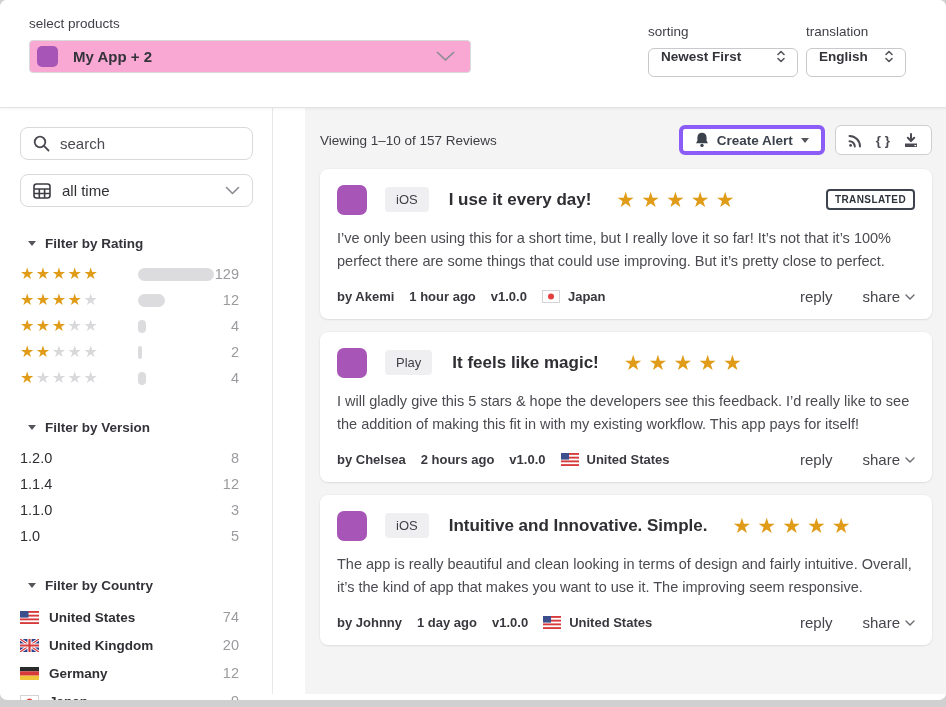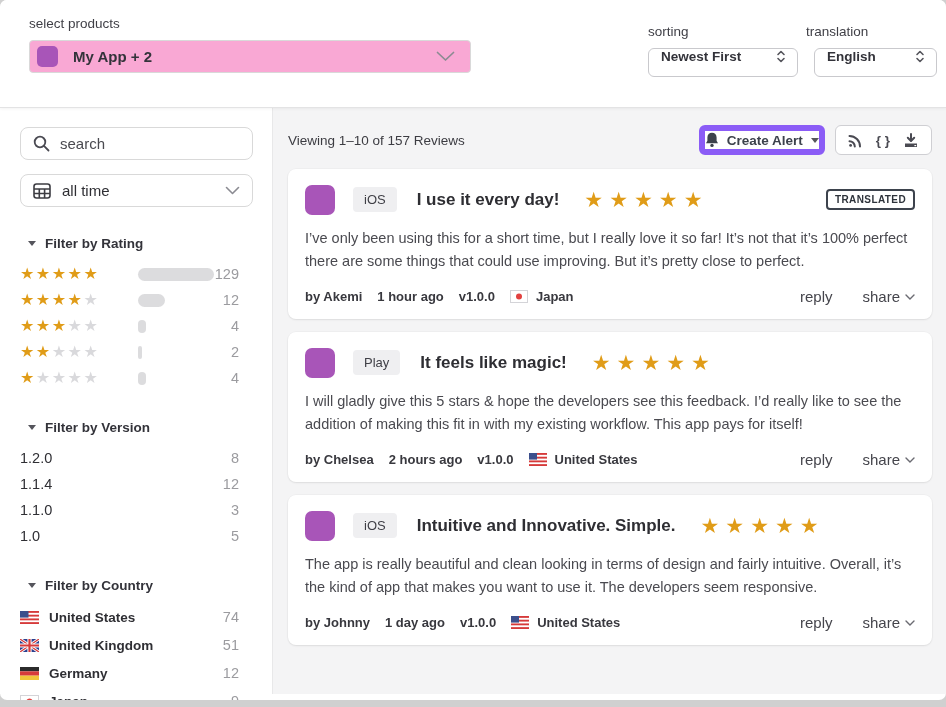--- a/index.html
+++ b/index.html
@@ -30,23 +30,23 @@
   .product-swatch { width: 21px; height: 21px; border-radius: 5px; background: var(--accent); }
   .product-name { margin-left: 15px; font-size: 15px; font-weight: 700; color: #33333a; flex: 1; }
   .sorting-block   { position: absolute; left: 648px; top: 24px; }
   .translation-block { position: absolute; left: 806px; top: 24px; }
   .mini-select {
     margin-top: 9px; height: 29px; border: 1px solid #c9c9cd; border-radius: 6px;
     background: #fff; display: flex; align-items: flex-start; justify-content: space-between;
     padding: 0 9px 0 12px; font-size: 13.5px; font-weight: 700; color: #33333a; cursor: pointer;
   }
   .sorting-block .mini-select { width: 150px; }
-  .translation-block .mini-select { width: 123px; margin-left: 8px; }
+  .translation-block .mini-select { width: 100px; }
   
-  .content { display: flex; height: 586px; }
+  .content { display: flex; height: 586px; gap: 32px; }
   .sidebar {
     width: 273px; background: #fff; border-right: 1px solid #e8e8e9;
     padding: 19px 33px 0 20px; flex-shrink: 0;
   }
   .search-box, .time-box {
     width: 233px; height: 33px; border: 1px solid #d9d9d9; border-radius: 8px;
     display: flex; align-items: center; padding: 0 12px; background: #fff;
   }
   .search-box input {
     border: none; outline: none; font-size: 15px; color: #3c3c42;
@@ -70,22 +70,22 @@
   .version-row { display: flex; align-items: center; height: 26px; font-size: 14.5px; color: #2f2f34; cursor: pointer; }
   .country-row { display: flex; align-items: center; height: 28px; cursor: pointer; }
   .country-name { font-size: 13.5px; font-weight: 700; color: #2f2f34; margin-left: 10px; }
   .flag { border-radius: 2px; flex-shrink: 0; display: inline-block; }
   
   .main { flex: 1; background: #f4f4f5; padding: 17px 14px 0 15px; overflow: hidden; }
   .main-header { display: flex; align-items: center; margin-bottom: 14px; }
   .viewing { font-size: 13.5px; font-weight: 500; color: #3c3c42; }
   .hdr-actions { margin-left: auto; display: flex; gap: 10px; }
   .btn {
-    height: 30px; background: #fff; border: 6px solid #8b5cf6; border-radius: 6px;
-    display: flex; align-items: center; gap: 8px; padding: 0 0;
+    height: 30px; background: #fff; border: 4px solid #8b5cf6; border-radius: 6px;
+    display: flex; align-items: center; gap: 8px; padding: 0 12px;
     font-size: 13.5px; font-weight: 700; color: #3c424c; cursor: pointer;
     font-family: inherit;
   }
   .icon-group { height: 30px; background: #fff; border: 1px solid #cfcfd3; border-radius: 6px;
     display: flex; align-items: center; gap: 13px; padding: 0 12px; }
   .icon-btn { display: flex; align-items: center; color: #4a4a52; cursor: pointer; }
   .braces { font-size: 13.5px; font-weight: 700; color: #4a4a52; }
   .caret { width: 0; height: 0; border-left: 4.5px solid transparent;
     border-right: 4.5px solid transparent; border-top: 5px solid #55555c; }
   
@@ -279,21 +279,21 @@
         <span class="flag">
           <svg width="19" height="13" viewBox="0 0 19 13">
               <rect width="19" height="13" fill="#2b3f8e"></rect>
               <path d="M0 0 L19 13 M19 0 L0 13" stroke="#fff" stroke-width="3"></path>
               <path d="M0 0 L19 13 M19 0 L0 13" stroke="#d63a3a" stroke-width="1.2"></path>
               <path d="M9.5 0 V13 M0 6.5 H19" stroke="#fff" stroke-width="4.2"></path>
               <path d="M9.5 0 V13 M0 6.5 H19" stroke="#d63a3a" stroke-width="2.2"></path>
             </svg>
         </span>
         <span class="country-name">United Kingdom</span>
-        <span class="count">51</span>
+        <span class="count">20</span>
       </div>
       <div class="country-row">
         <span class="flag">
           <svg width="19" height="13" viewBox="0 0 19 13">
               <rect width="19" height="4.33" y="0" fill="#2b2b2b"></rect>
               <rect width="19" height="4.33" y="4.33" fill="#d63a3a"></rect>
               <rect width="19" height="4.34" y="8.66" fill="#f0c53a"></rect>
             </svg>
         </span>
         <span class="country-name">Germany</span>
@@ -423,21 +423,21 @@
           </div>
         </div>
 
         <div class="card">
           <div class="card-head">
             <span class="avatar"></span>
             <span class="pbadge">iOS</span>
             <span class="rtitle">Intuitive and Innovative. Simple.</span>
             <span class="card-stars"><span class="st f">★</span><span class="st f">★</span><span class="st f">★</span><span class="st f">★</span><span class="st f">★</span></span>
           </div>
-          <div class="card-body">The app is really beautiful and clean looking in terms of design and fairly intuitive. Overall, it’s the kind of app that makes you want to use it. The developers seem responsive.</div>
+          <div class="card-body">The app is really beautiful and clean looking in terms of design and fairly intuitive. Overall, it’s the kind of app that makes you want to use it. The improving seem responsive.</div>
           <div class="card-meta">
             <span>by Johnny</span>
             <span>1 day ago</span>
             <span>v1.0.0</span>
             <span class="meta-flag">
               <span class="flag">
                 <svg width="18" height="13" viewBox="0 0 18 13">
                     <rect width="18" height="13" fill="#fff"></rect>
                     <g fill="#d63a3a">
                       <rect y="0" width="18" height="1.86"></rect>

